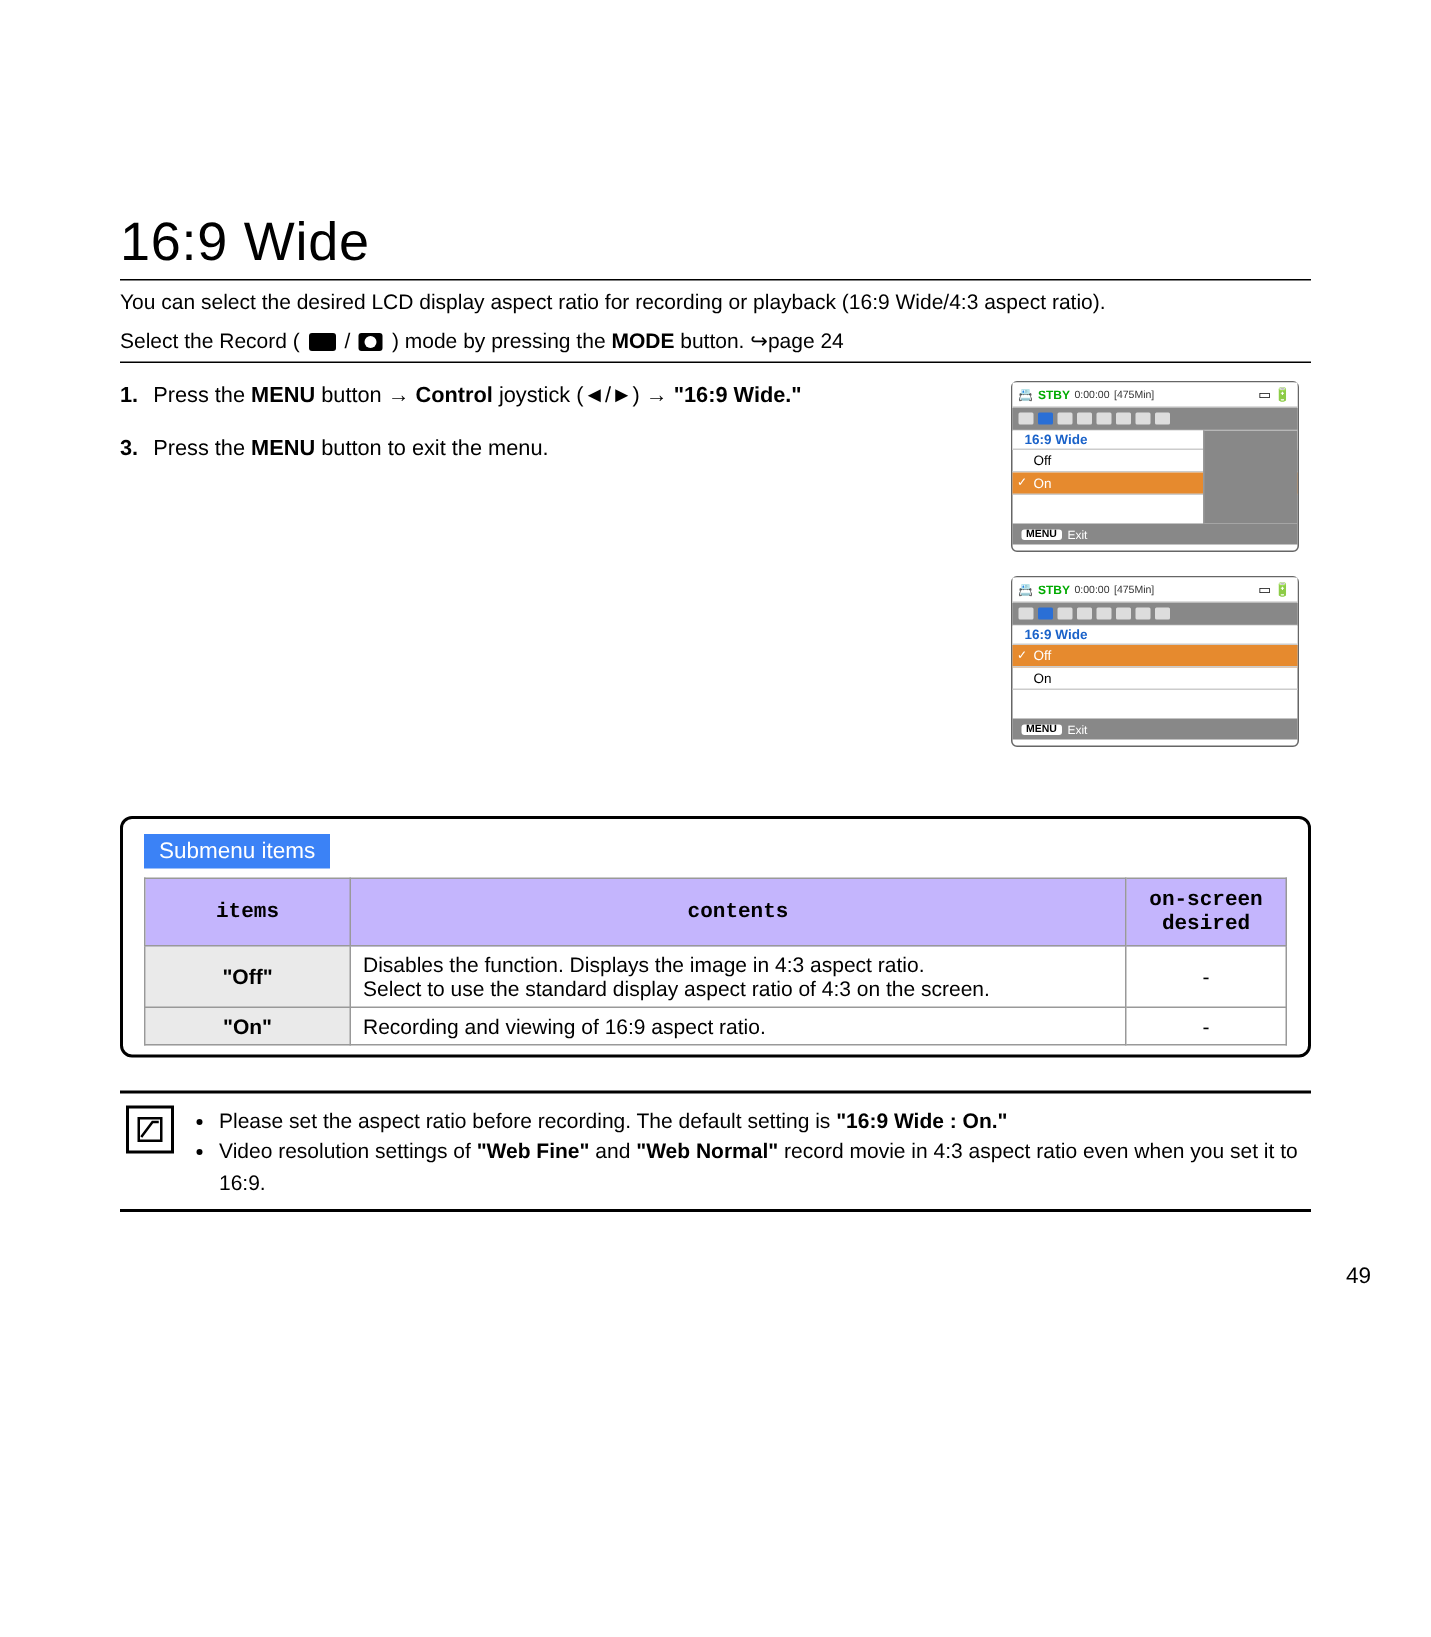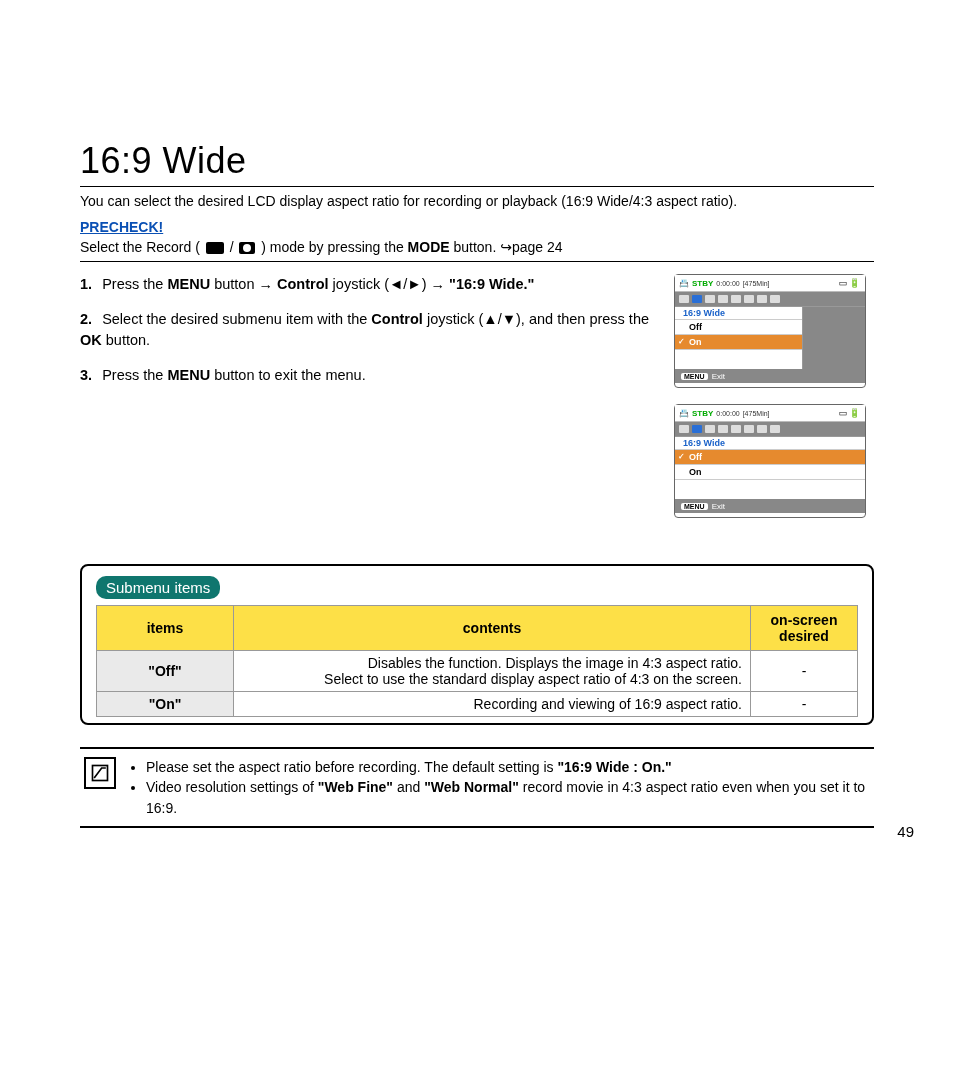--- a/index.html
+++ b/index.html
@@ -87,81 +87,76 @@
   }
   .osd-stby {color:#0a0;font-weight:bold;font-size:8px;text-align:center;}
   .osd-time {font-size:7px;color:#333;}
   .osd-min {font-size:7px;color:#333;}
   .osd-bat {margin-left:auto;font-size:9px;}
   .osd-iconrow {height:14px;background:#888;display:flex;align-items:center;padding:0 4px;gap:3px;}
   .osd-iconrow .ic {width:10px;height:8px;background:#ddd;border-radius:1px;}
   .osd-iconrow .ic.sel {background:#2a6fd6;}
   .osd-body {position:relative;height:62px;border-top:1px solid #999;}
   .osd-title {background:#fff;color:#1a62c9;font-weight:bold;font-size:9px;padding:1px 8px;border-bottom:1px solid #ccc;}
-  .osd-item {padding:2px 8px 2px 14px;font-size:9px;font-weight:bold;border-bottom:1px solid #ccc;position:relative;}
+  .osd-item {padding:2px 8px 2px 14px;font-size:9px;font-weight:normal;border-bottom:1px solid #ccc;position:relative;}
   .osd-item.sel {background:#e68a2e;color:#fff;}
   .osd-item.sel::before {content:"✓";position:absolute;left:3px;color:#fff;font-size:8px;}
   .osd-blank {position:absolute;top:0;right:0;width:62px;height:62px;background:#888;border-left:1px solid #999;}
   .osd-foot {height:14px;background:#888;color:#fff;font-size:8px;display:flex;align-items:center;padding:0 6px;gap:4px;}
   .osd-foot .menu-l {background:#fff;color:#000;border-radius:2px;padding:0 3px;font-weight:bold;font-size:7px;}
   .osd-wide .osd-item {padding-left:14px;}
   .submenu-box {
     border:2px solid #000;border-radius:8px;padding:10px 14px 6px;margin-top:30px;
   }
   .submenu-label {
-    display:inline-block;background:#0f766e;color:#fff;padding:3px 10px;font-size:15px;font-weight:500;margin-bottom:6px;border-radius:10px;
+    display:inline-block;background:#3b82f6;color:#fff;padding:3px 10px;font-size:15px;font-weight:500;margin-bottom:6px;
   }
   table.sub {
     width:100%;border-collapse:collapse;font-size:14px;
   }
-  table.sub th {background:#fde047;border:1px solid #999;padding:6px 8px;font-weight:bold;text-align:center;}
-  table.sub td {border:1px solid #999;padding:4px 8px;vertical-align:middle;text-align:right;}
+  table.sub th {background:#c4b5fd;border:1px solid #999;padding:6px 8px;font-weight:bold;text-align:center;font-family:Liberation Mono, monospace;}
+  table.sub td {border:1px solid #999;padding:4px 8px;vertical-align:middle;}
   table.sub td.c {text-align:center;}
   table.sub td.item {font-weight:bold;text-align:center;background:#eaeaea;}
   .note-box {
     border-top:2px solid #000;border-bottom:2px solid #000;margin-top:22px;padding:8px 4px;display:flex;gap:12px;font-size:14px;
   }
   .note-icon {
     width:28px;height:28px;border:2px solid #000;display:flex;align-items:center;justify-content:center;flex-shrink:0;
   }
   .note-icon svg{width:20px;height:20px;}
   .note-list {margin:0;padding-left:18px;line-height:1.45;}
   .page-num {
-    position:absolute;right:40px;bottom:56px;font-size:15px;margin-left:32px;
+    position:absolute;right:40px;bottom:37px;font-size:15px;margin-left:32px;
   }
 </style>
 </head>
 <body>
 
 <div class="page">
   <h1 class="title">16:9 Wide</h1>
   <hr class="hr-thick">
   <p class="intro">You can select the desired LCD display aspect ratio for recording or playback (16:9 Wide/4:3 aspect ratio).</p>
-  <div class="precheck">PRECHECK!</div>
   <div class="precheck-line">
     <span>Select the Record (</span>
     <span class="mode-icon"></span>
     <span> / </span>
     <span class="cam-icon"></span>
     <span>) mode by pressing the </span>
     <span class="b">MODE</span>
     <span> button. </span>
     <span>↪</span><span>page 24</span>
   </div>
   <hr class="hr-thin">
 
   <div class="two-col">
     <ol class="steps" style="list-style:none;">
       <li>
         <span class="num">1.</span>
         <span>Press the </span><span class="b">MENU</span><span> button → </span><span class="b">Control</span><span> joystick (◄/►) → </span><span class="b">"16:9 Wide."</span>
-      </li>
-      <li>
-        <span class="num">2.</span>
-        <span>Select the desired submenu item with the </span><span class="b">Control</span><span> joystick (▲/▼), and then press the </span><span class="b">OK</span><span> button.</span>
       </li>
       <li>
         <span class="num">3.</span>
         <span>Press the </span><span class="b">MENU</span><span> button to exit the menu.</span>
       </li>
     </ol>
 
     <div class="screens">
 
       <div class="osd">

